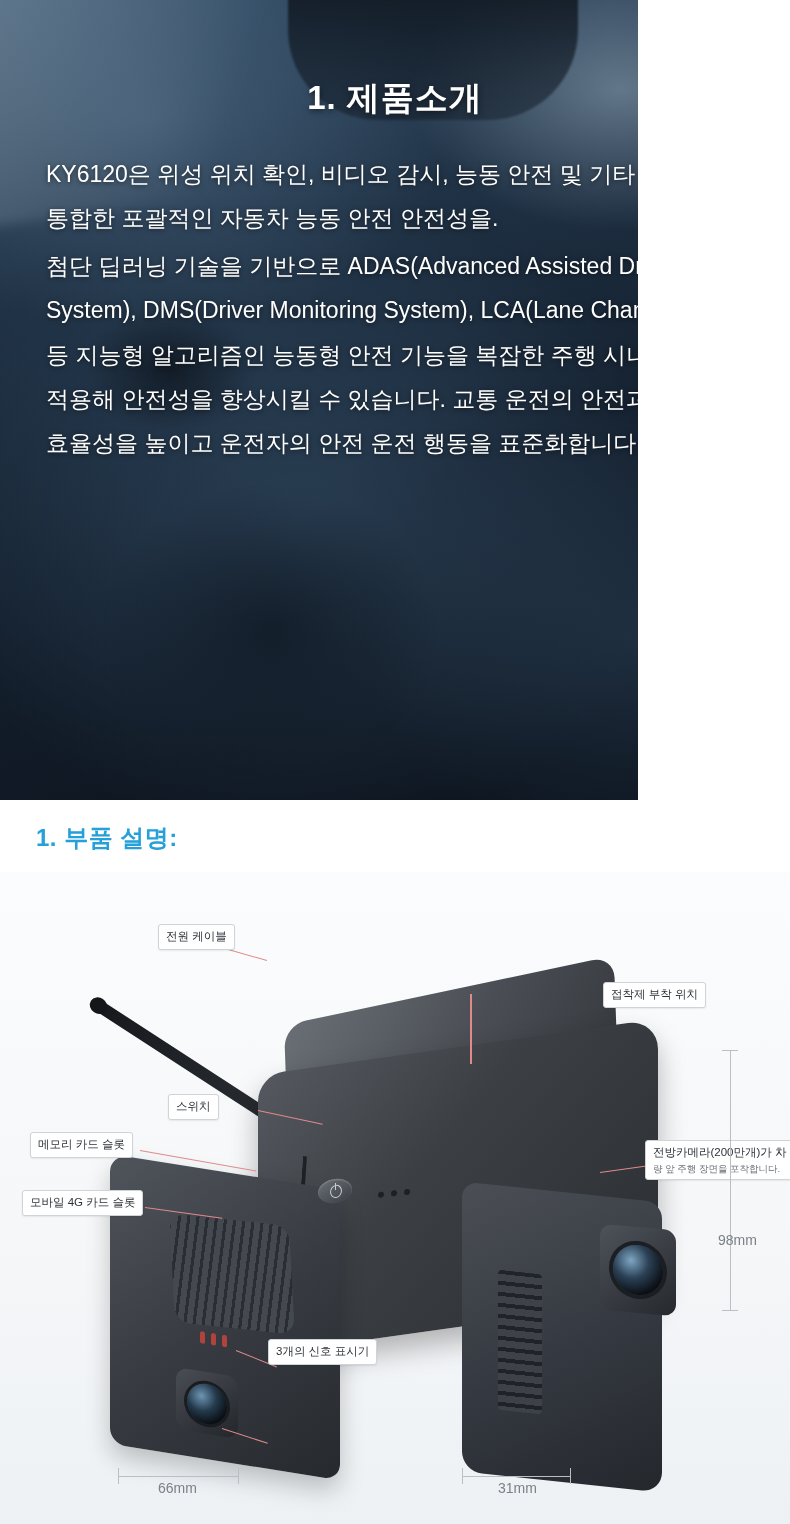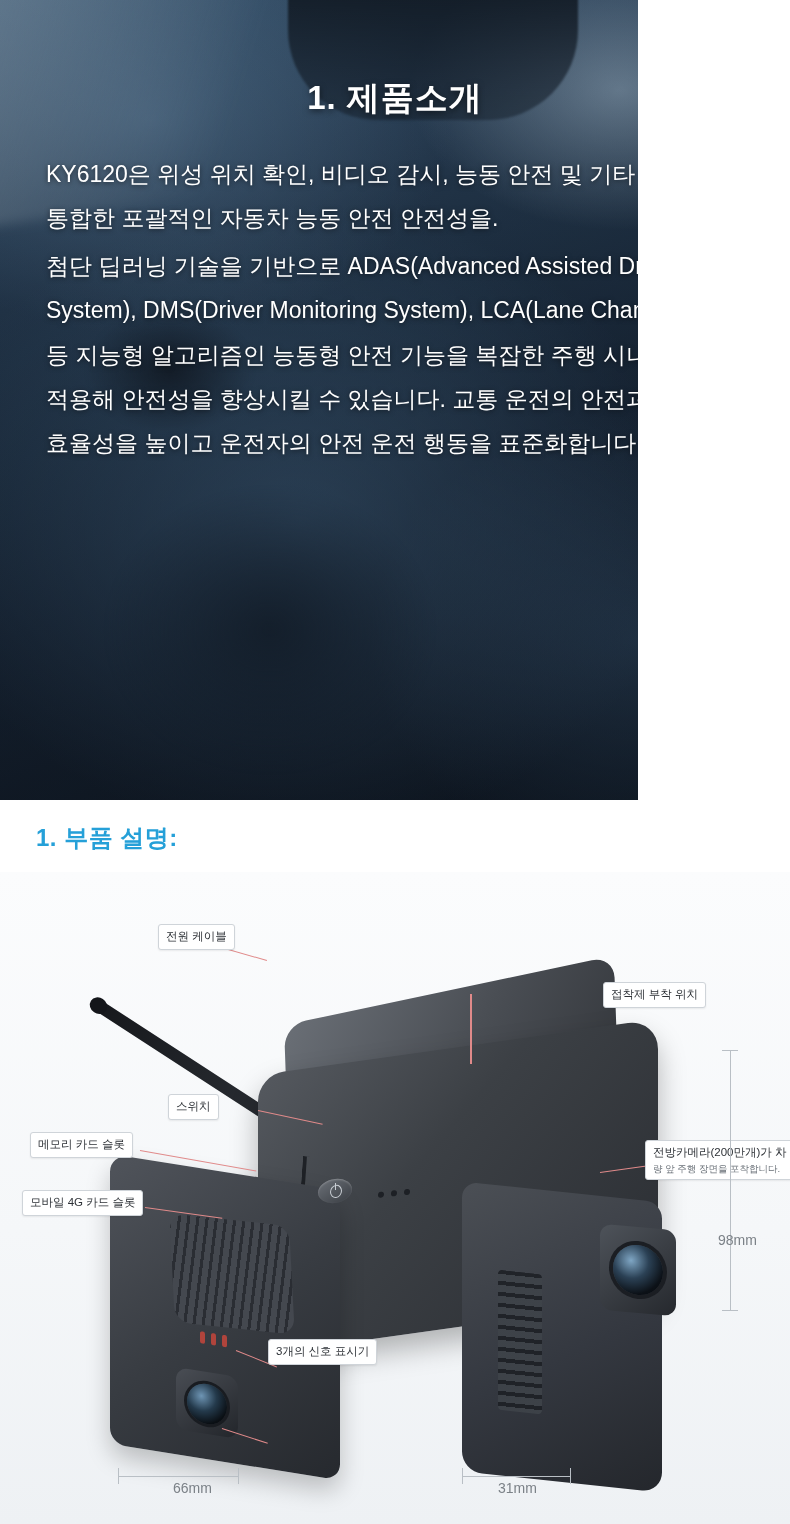--- a/index.html
+++ b/index.html
@@ -442,21 +442,21 @@
 
 
       <div class="dim-line-v" style="left:730px; top:178px; height:260px;"></div>
       <div class="tick" style="left:722px; top:178px; width:16px; height:1px;"></div>
       <div class="tick" style="left:722px; top:438px; width:16px; height:1px;"></div>
       <div class="dim" style="left:718px; top:360px;">98mm</div>
 
       <div class="dim-line-h" style="left:118px; top:604px; width:120px;"></div>
       <div class="tick" style="left:118px; top:596px; width:1px; height:16px;"></div>
       <div class="tick" style="left:238px; top:596px; width:1px; height:16px;"></div>
-      <div class="dim" style="left:173px; top:608px;">66mm</div>
+      <div class="dim" style="left:158px; top:608px;">66mm</div>
 
       <div class="dim-line-h" style="left:462px; top:604px; width:108px;"></div>
       <div class="tick" style="left:462px; top:596px; width:1px; height:16px;"></div>
       <div class="tick" style="left:570px; top:596px; width:1px; height:16px;"></div>
       <div class="dim" style="left:498px; top:608px;">31mm</div>
 
     </div>
   </section>
 
 </div>

